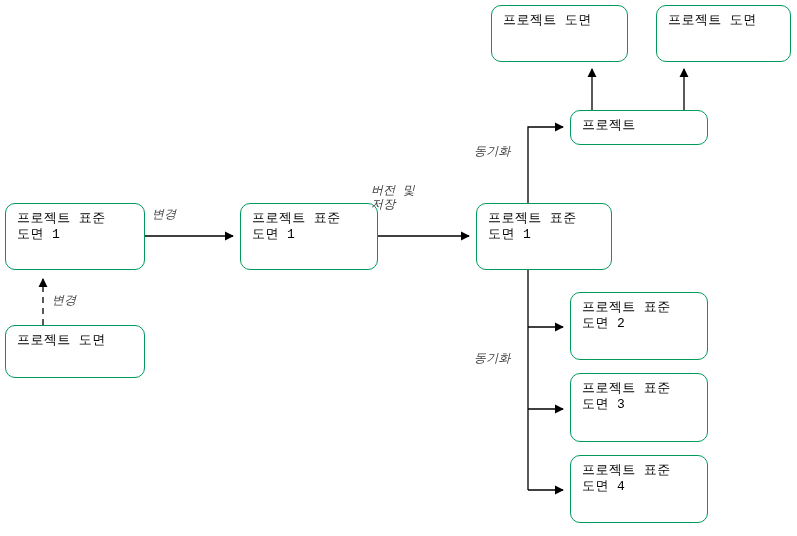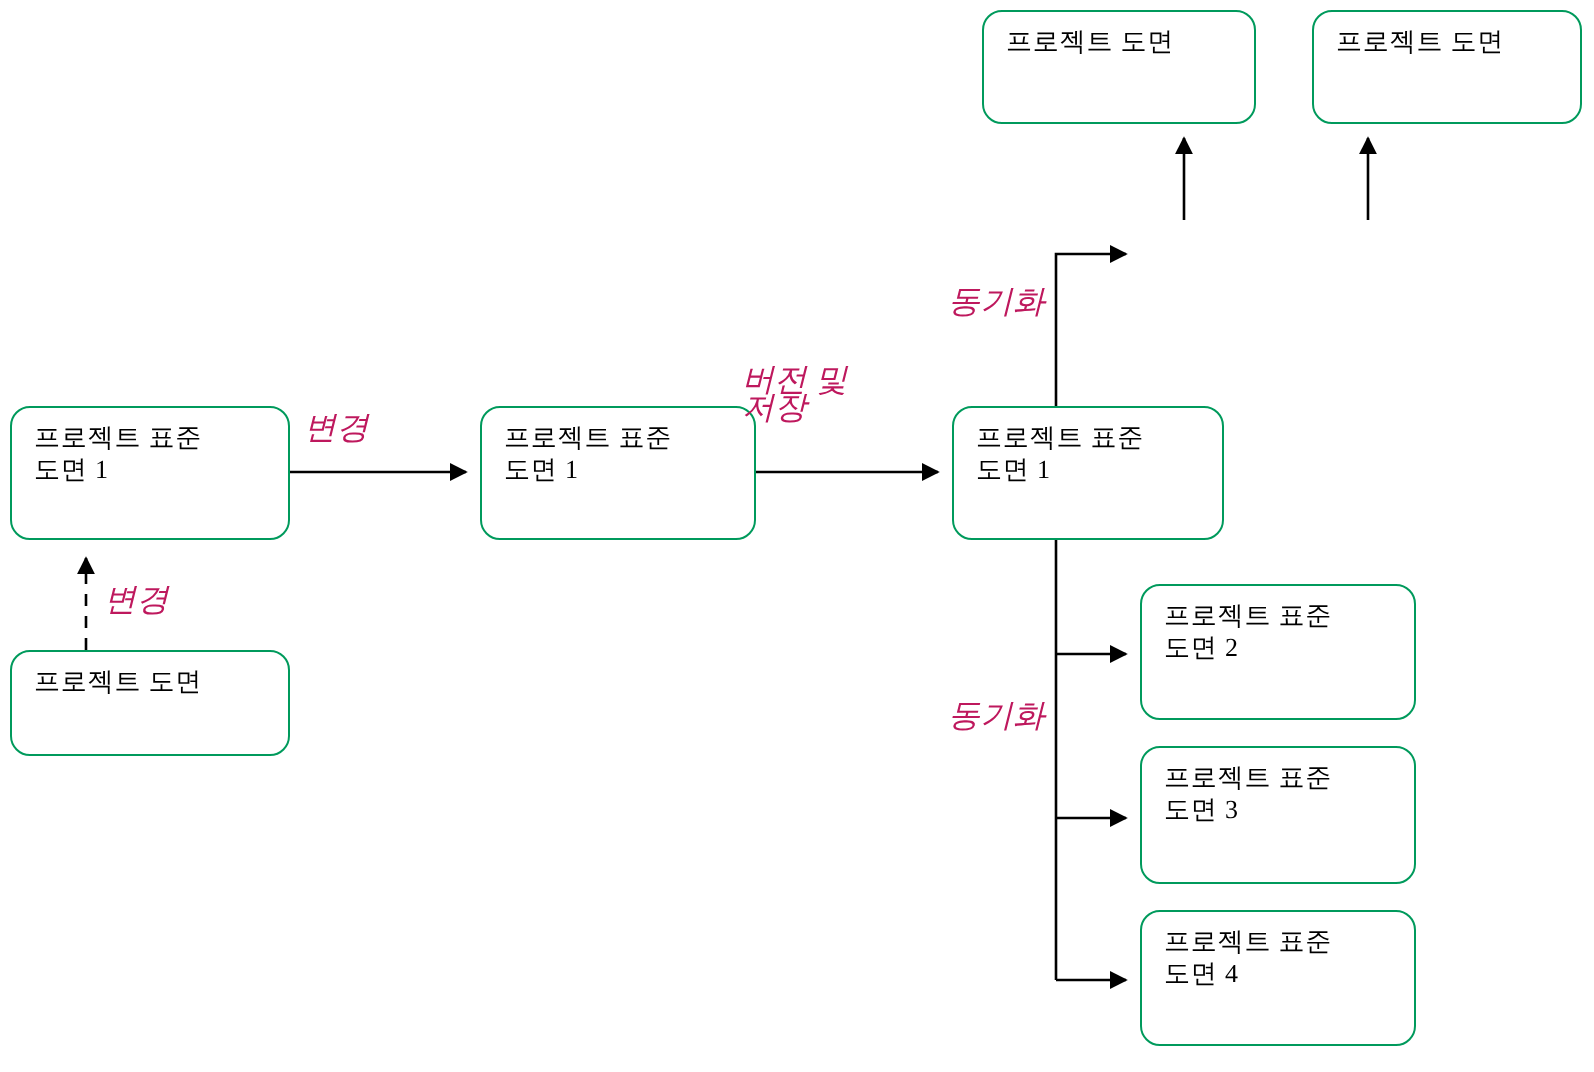--- a/index.html
+++ b/index.html
@@ -5,21 +5,21 @@
   html, body {
     margin: 0;
     padding: 0;
     background: #ffffff;
   }
   #canvas {
     position: relative;
     width: 797px;
     height: 536px;
     background: #ffffff;
-    font-family: Liberation Serif, serif;
+    font-family: Liberation Mono, monospace;
     overflow: hidden;
   }
   svg.edges {
     position: absolute;
     left: 0;
     top: 0;
     width: 797px;
     height: 536px;
     pointer-events: none;
   }
@@ -33,24 +33,24 @@
   }
   .node-label {
     font-size: 13px;
     line-height: 16px;
     color: #000000;
     letter-spacing: 0.4px;
     white-space: pre-line;
   }
   .edge-label {
     position: absolute;
-    font-size: 16px;
+    font-size: 12px;
     line-height: 14px;
     font-style: italic;
-    color: #be185d;
+    color: #404040;
     white-space: pre-line;
     letter-spacing: 0.2px;
   }
 </style>
 </head>
 <body>
 
 <div id="canvas">
 
   <svg class="edges" viewBox="0 0 797 536">
@@ -100,20 +100,23 @@
   </svg>
 
   <div class="node" style="left:491px; top:5px; width:137px; height:57px;">
     <div class="node-label">프로젝트 도면</div>
   </div>
 
   <div class="node" style="left:656px; top:5px; width:135px; height:57px;">
     <div class="node-label">프로젝트 도면</div>
   </div>
 
+  <div class="node" style="left:570px; top:110px; width:138px; height:35px;">
+    <div class="node-label">프로젝트</div>
+  </div>
 
   <div class="node" style="left:5px; top:203px; width:140px; height:67px;">
     <div class="node-label">프로젝트 표준
 도면 1</div>
   </div>
 
   <div class="node" style="left:240px; top:203px; width:138px; height:67px;">
     <div class="node-label">프로젝트 표준
 도면 1</div>
   </div>

